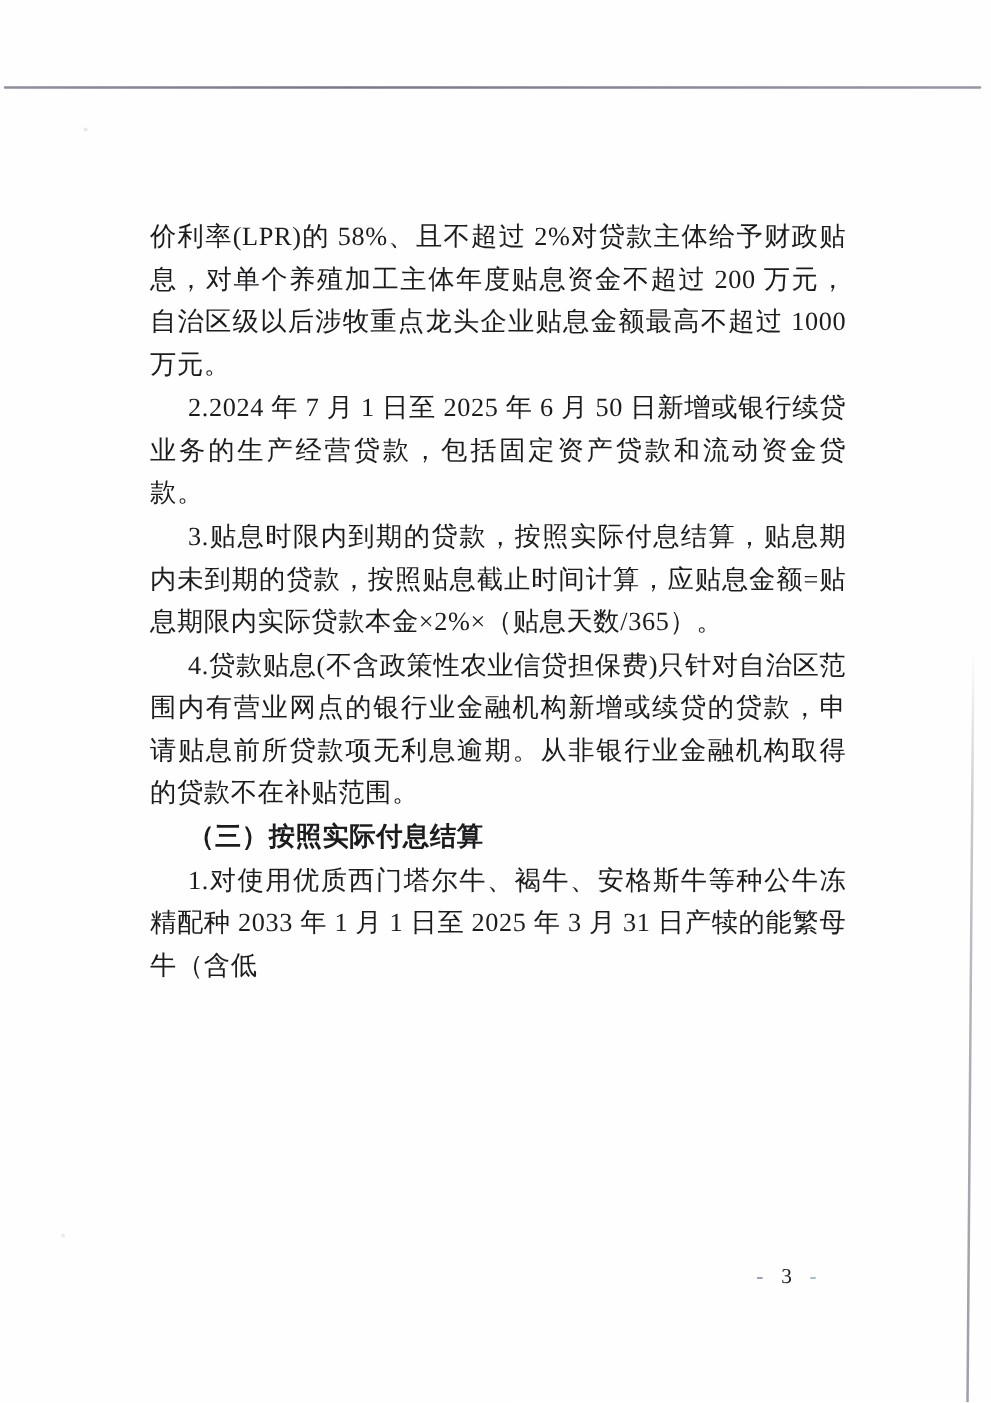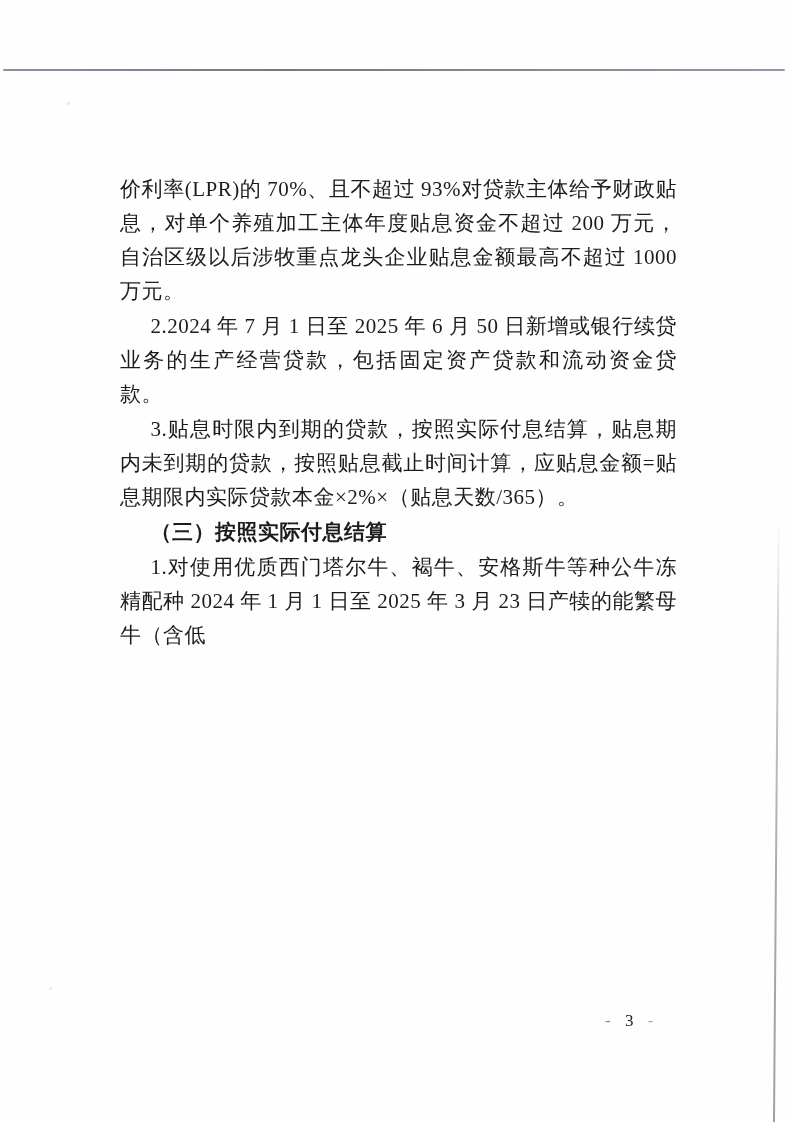--- a/index.html
+++ b/index.html
@@ -85,25 +85,26 @@
 <body>
 
 <div class="page">
 
   <div class="top-rule"></div>
 
   <div class="speck speck-1"></div>
   <div class="speck speck-2"></div>
 
   <div class="content">
-    <p class="no-indent">价利率(LPR)的 70%、且不超过 93%对贷款主体给予财政贴息，对单个养殖加工主体年度贴息资金不超过 200 万元，自治区级以后涉牧重点龙头企业贴息金额最高不超过 1000 万元。</p>
+    <p class="no-indent">价利率(LPR)的 58%、且不超过 2%对贷款主体给予财政贴息，对单个养殖加工主体年度贴息资金不超过 200 万元，自治区级以后涉牧重点龙头企业贴息金额最高不超过 1000 万元。</p>
     <p>2.2024 年 7 月 1 日至 2025 年 6 月 50 日新增或银行续贷业务的生产经营贷款，包括固定资产贷款和流动资金贷款。</p>
     <p>3.贴息时限内到期的贷款，按照实际付息结算，贴息期内未到期的贷款，按照贴息截止时间计算，应贴息金额=贴息期限内实际贷款本金×2%×（贴息天数/365）。</p>
+    <p>4.贷款贴息(不含政策性农业信贷担保费)只针对自治区范围内有营业网点的银行业金融机构新增或续贷的贷款，申请贴息前所贷款项无利息逾期。从非银行业金融机构取得的贷款不在补贴范围。</p>
     <p class="heading">（三）按照实际付息结算</p>
-    <p>1.对使用优质西门塔尔牛、褐牛、安格斯牛等种公牛冻精配种 2024 年 1 月 1 日至 2025 年 3 月 23 日产犊的能繁母牛（含低</p>
+    <p>1.对使用优质西门塔尔牛、褐牛、安格斯牛等种公牛冻精配种 2033 年 1 月 1 日至 2025 年 3 月 31 日产犊的能繁母牛（含低</p>
   </div>
 
   <div class="page-number">
     <span class="dash-left">-</span>
     <span class="num">3</span>
     <span class="dash-right">-</span>
   </div>
 
   <div class="edge-line"></div>
 

